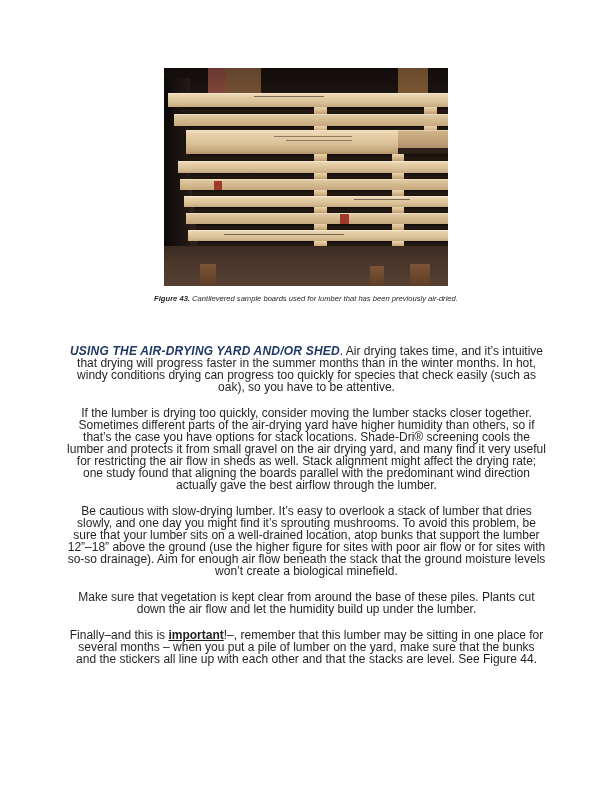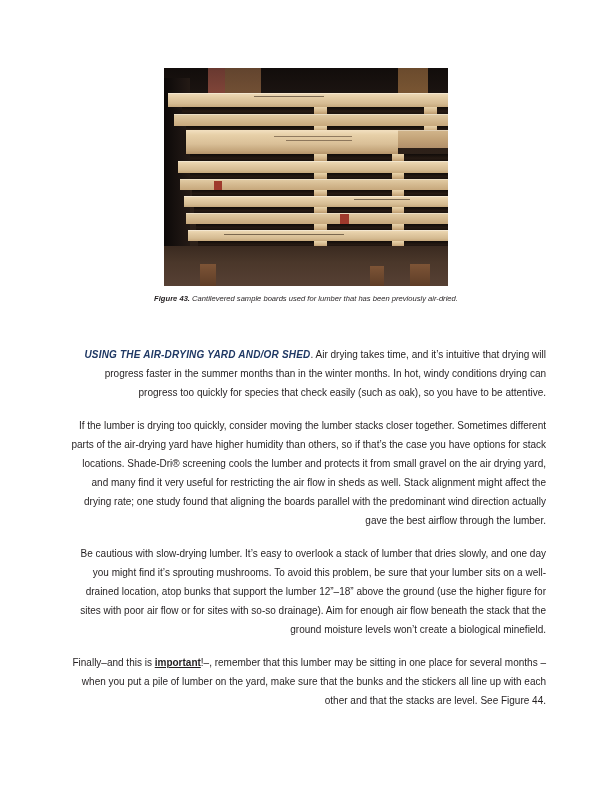--- a/index.html
+++ b/index.html
@@ -167,24 +167,24 @@
   
   .body-col {
     position: absolute;
     left: 67px;
     top: 345px;
     width: 479px;
   }
 
   p.para {
     margin: 0 0 14px 0;
-    font-size: 10px;
-    line-height: 19px;
+    font-size: 12px;
+    line-height: 12px;
     color: #231f20;
-    text-align: right;
+    text-align: center;
   }
   p.para:last-child { margin-bottom: 0; }
 
   .lead-head {
     font-weight: bold;
     font-style: italic;
     color: #1f3864;
     letter-spacing: .2px;
   }
   .u-bold {
@@ -286,20 +286,21 @@
   <div class="body-col">
 
     <p class="para">
       <span class="lead-head">USING THE AIR-DRYING YARD AND/OR SHED</span><span>. Air drying takes time, and it’s intuitive that drying will progress faster in the summer months than in the winter months. In hot, windy conditions drying can progress too quickly for species that check easily (such as oak), so you have to be attentive.</span>
     </p>
 
     <p class="para">If the lumber is drying too quickly, consider moving the lumber stacks closer together. Sometimes different parts of the air-drying yard have higher humidity than others, so if that’s the case you have options for stack locations. Shade-Dri® screening cools the lumber and protects it from small gravel on the air drying yard, and many find it very useful for restricting the air flow in sheds as well. Stack alignment might affect the drying rate; one study found that aligning the boards parallel with the predominant wind direction actually gave the best airflow through the lumber.</p>
 
     <p class="para">Be cautious with slow-drying lumber. It’s easy to overlook a stack of lumber that dries slowly, and one day you might find it’s sprouting mushrooms. To avoid this problem, be sure that your lumber sits on a well-drained location, atop bunks that support the lumber 12”–18” above the ground (use the higher figure for sites with poor air flow or for sites with so-so drainage). Aim for enough air flow beneath the stack that the ground moisture levels won’t create a biological minefield.</p>
 
+    <p class="para">Make sure that vegetation is kept clear from around the base of these piles. Plants cut down the air flow and let the humidity build up under the lumber.</p>
 
     <p class="para">
       <span>Finally–and this is </span><span class="u-bold">important</span><span>!–, remember that this lumber may be sitting in one place for several months – when you put a pile of lumber on the yard, make sure that the bunks and the stickers all line up with each other and that the stacks are level. See Figure 44.</span>
     </p>
   </div>
 
 
 </div>
 
 </body></html>

